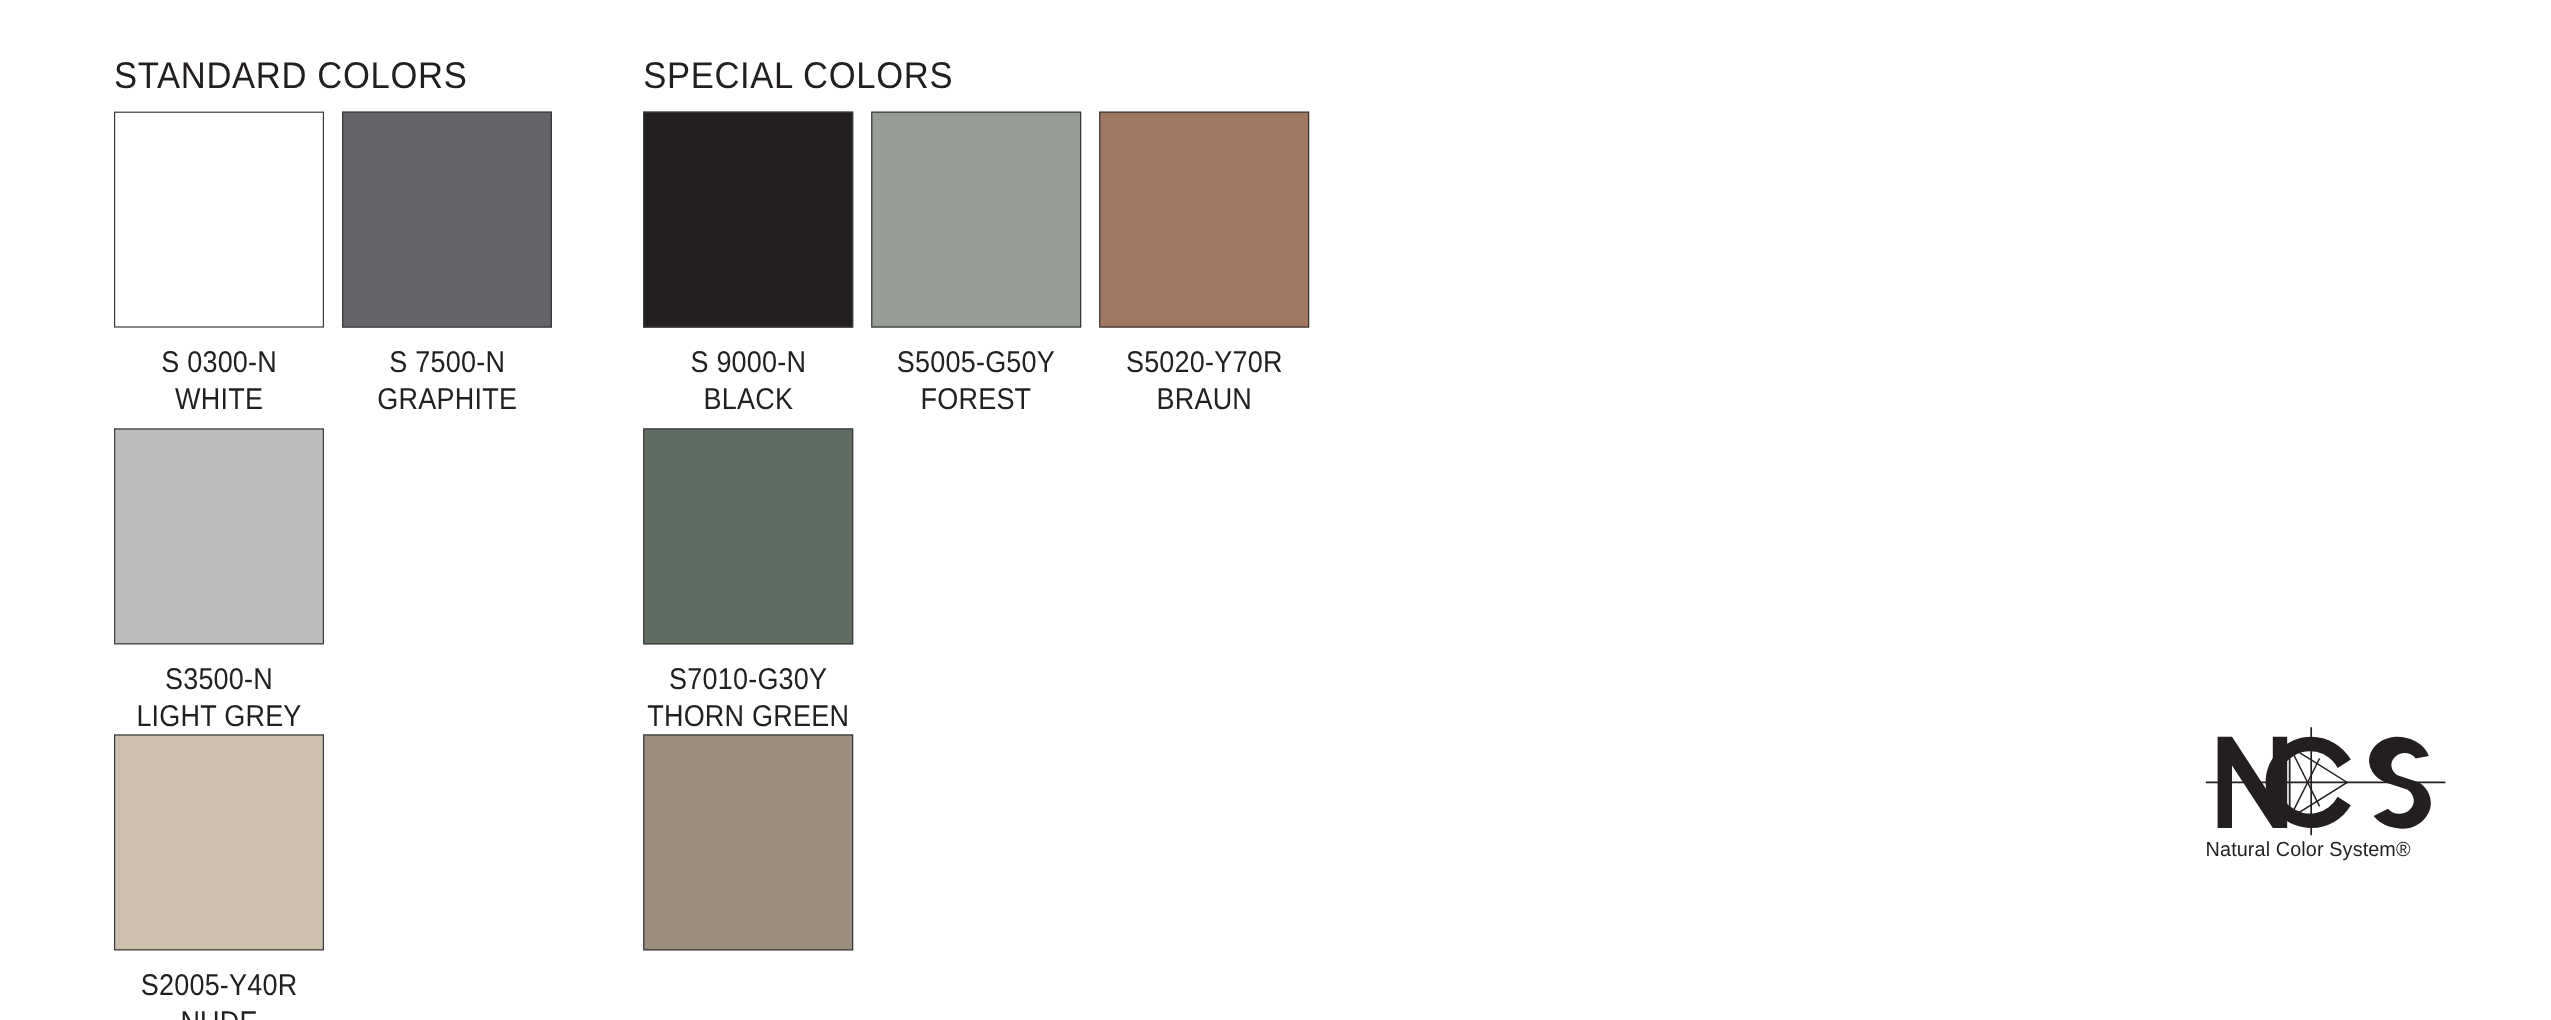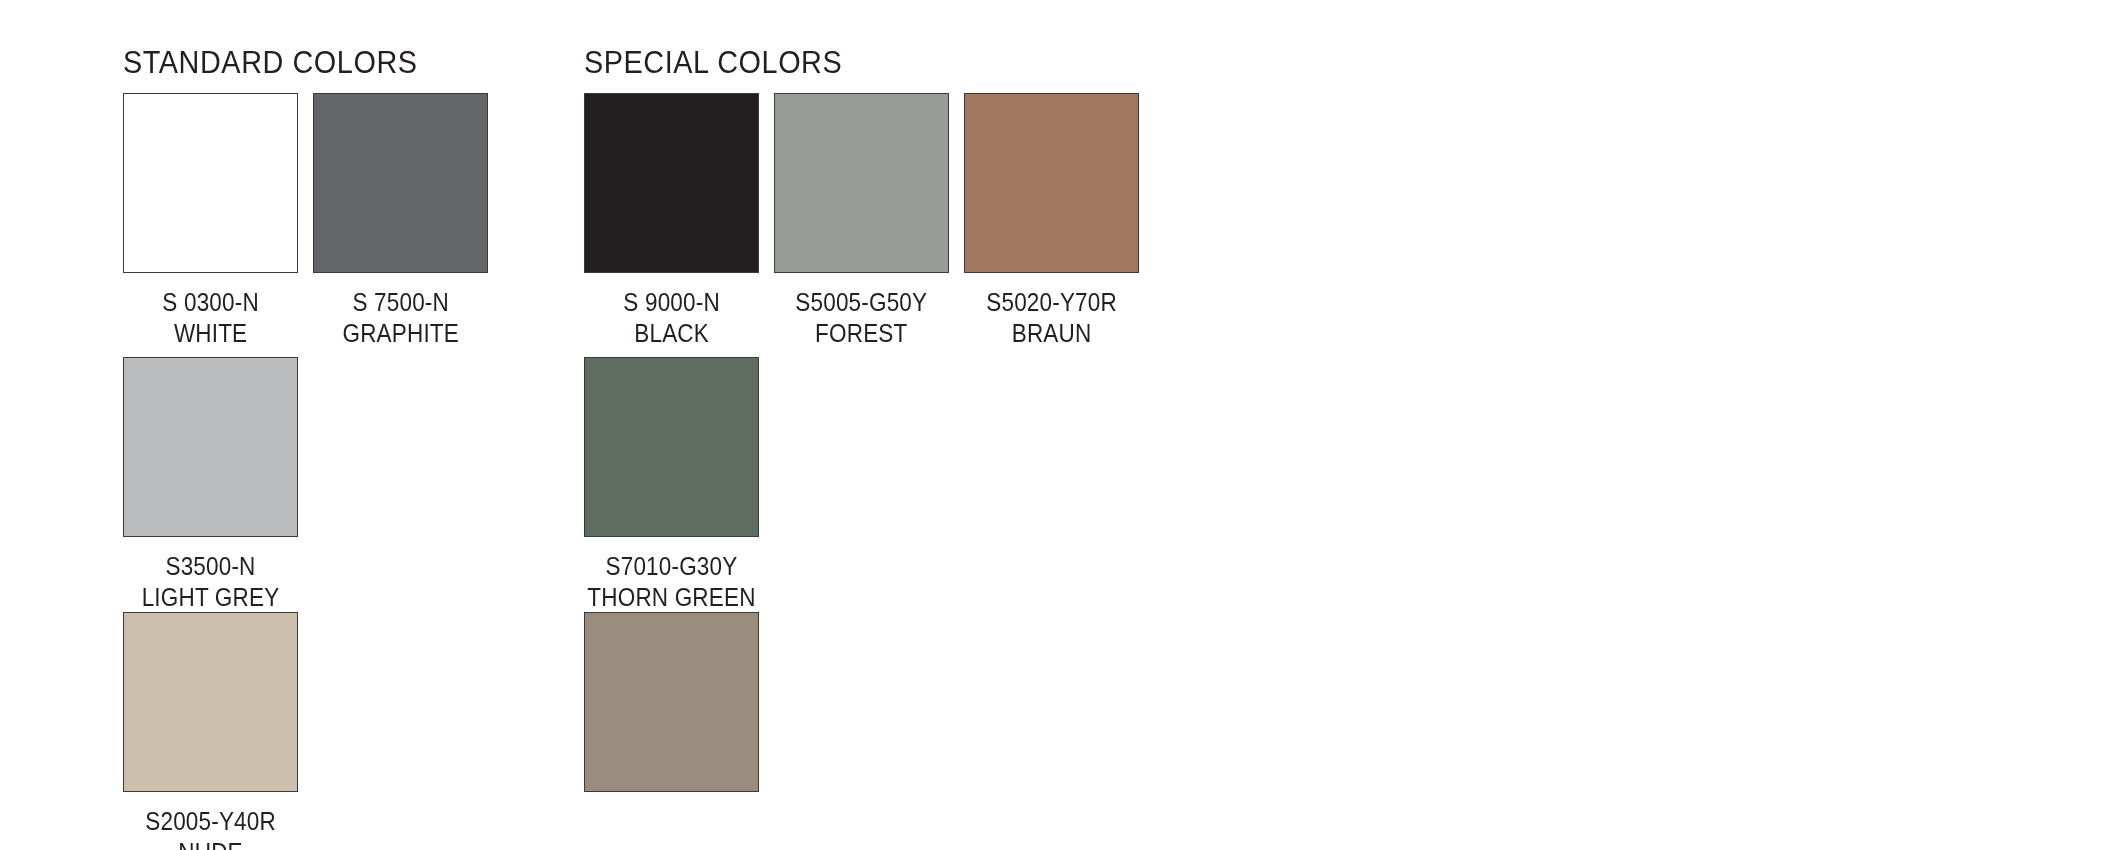--- a/index.html
+++ b/index.html
@@ -17,24 +17,23 @@
     width: 2126px;
     height: 850px;
     background: #ffffff;
   }
 
   
   .group {
     position: absolute;
     top: 0;
     height: 850px;
-    margin-left: 28px;
   }
   #group-standard { left: 95px;  width: 420px; }
-  #group-special  { left: 556px; width: 790px; }
+  #group-special  { left: 536px; width: 790px; }
 
   .group-title {
     position: absolute;
     top: 45px;
     left: 0;
     font-size: 31px;
     letter-spacing: 0.6px;
     color: #231f20;
     font-weight: 400;
     white-space: nowrap;
@@ -181,14 +180,35 @@
               <span class="name">THORN GREEN</span>
             </div>
           </div>
           <div class="cell">
             <div class="swatch" style="background: rgb(155, 141, 126);"></div>
           </div>
         </div>
       </div>
   </div>
 
+  <div id="ncs-logo">
+    <svg id="ncs-mark" viewBox="0 0 200 96">
+
+      <line x1="0" y1="52" x2="200" y2="52" stroke="#231f20" stroke-width="1.4"></line>
+      <line x1="88" y1="6" x2="88" y2="98" stroke="#231f20" stroke-width="1.4"></line>
+
+      <path d="M10 14 L10 90 L22 90 L22 38 L56 90 L68 90 L68 14 L56 14 L56 66 L22 14 Z" fill="#231f20"></path>
+
+      <path d="M88 14 A38 38 0 1 0 88 90 A38 38 0 0 0 121 71 L110 64 A26 26 0 1 1 110 40 L121 33 A38 38 0 0 0 88 14 Z" fill="#231f20"></path>
+
+      <g stroke="#231f20" stroke-width="1.2" fill="none">
+        <path d="M70 22 L118 52 L70 82 Z"></path>
+        <line x1="70" y1="22" x2="95" y2="72"></line>
+        <line x1="70" y1="82" x2="95" y2="32"></line>
+        <line x1="70" y1="22" x2="70" y2="82"></line>
+      </g>
+
+      <path d="M186 30 A28 22 0 0 0 158 14 A24 20 0 0 0 150 52 L168 58 A12 11 0 1 1 152 74 L140 80 A28 22 0 0 0 170 90 A26 22 0 0 0 178 52 L160 46 A11 10 0 1 1 175 32 Z" fill="#231f20"></path>
+    </svg>
+    <span id="ncs-tagline">Natural Color System®</span>
+  </div>
 
 </div>
 
 </body></html>

